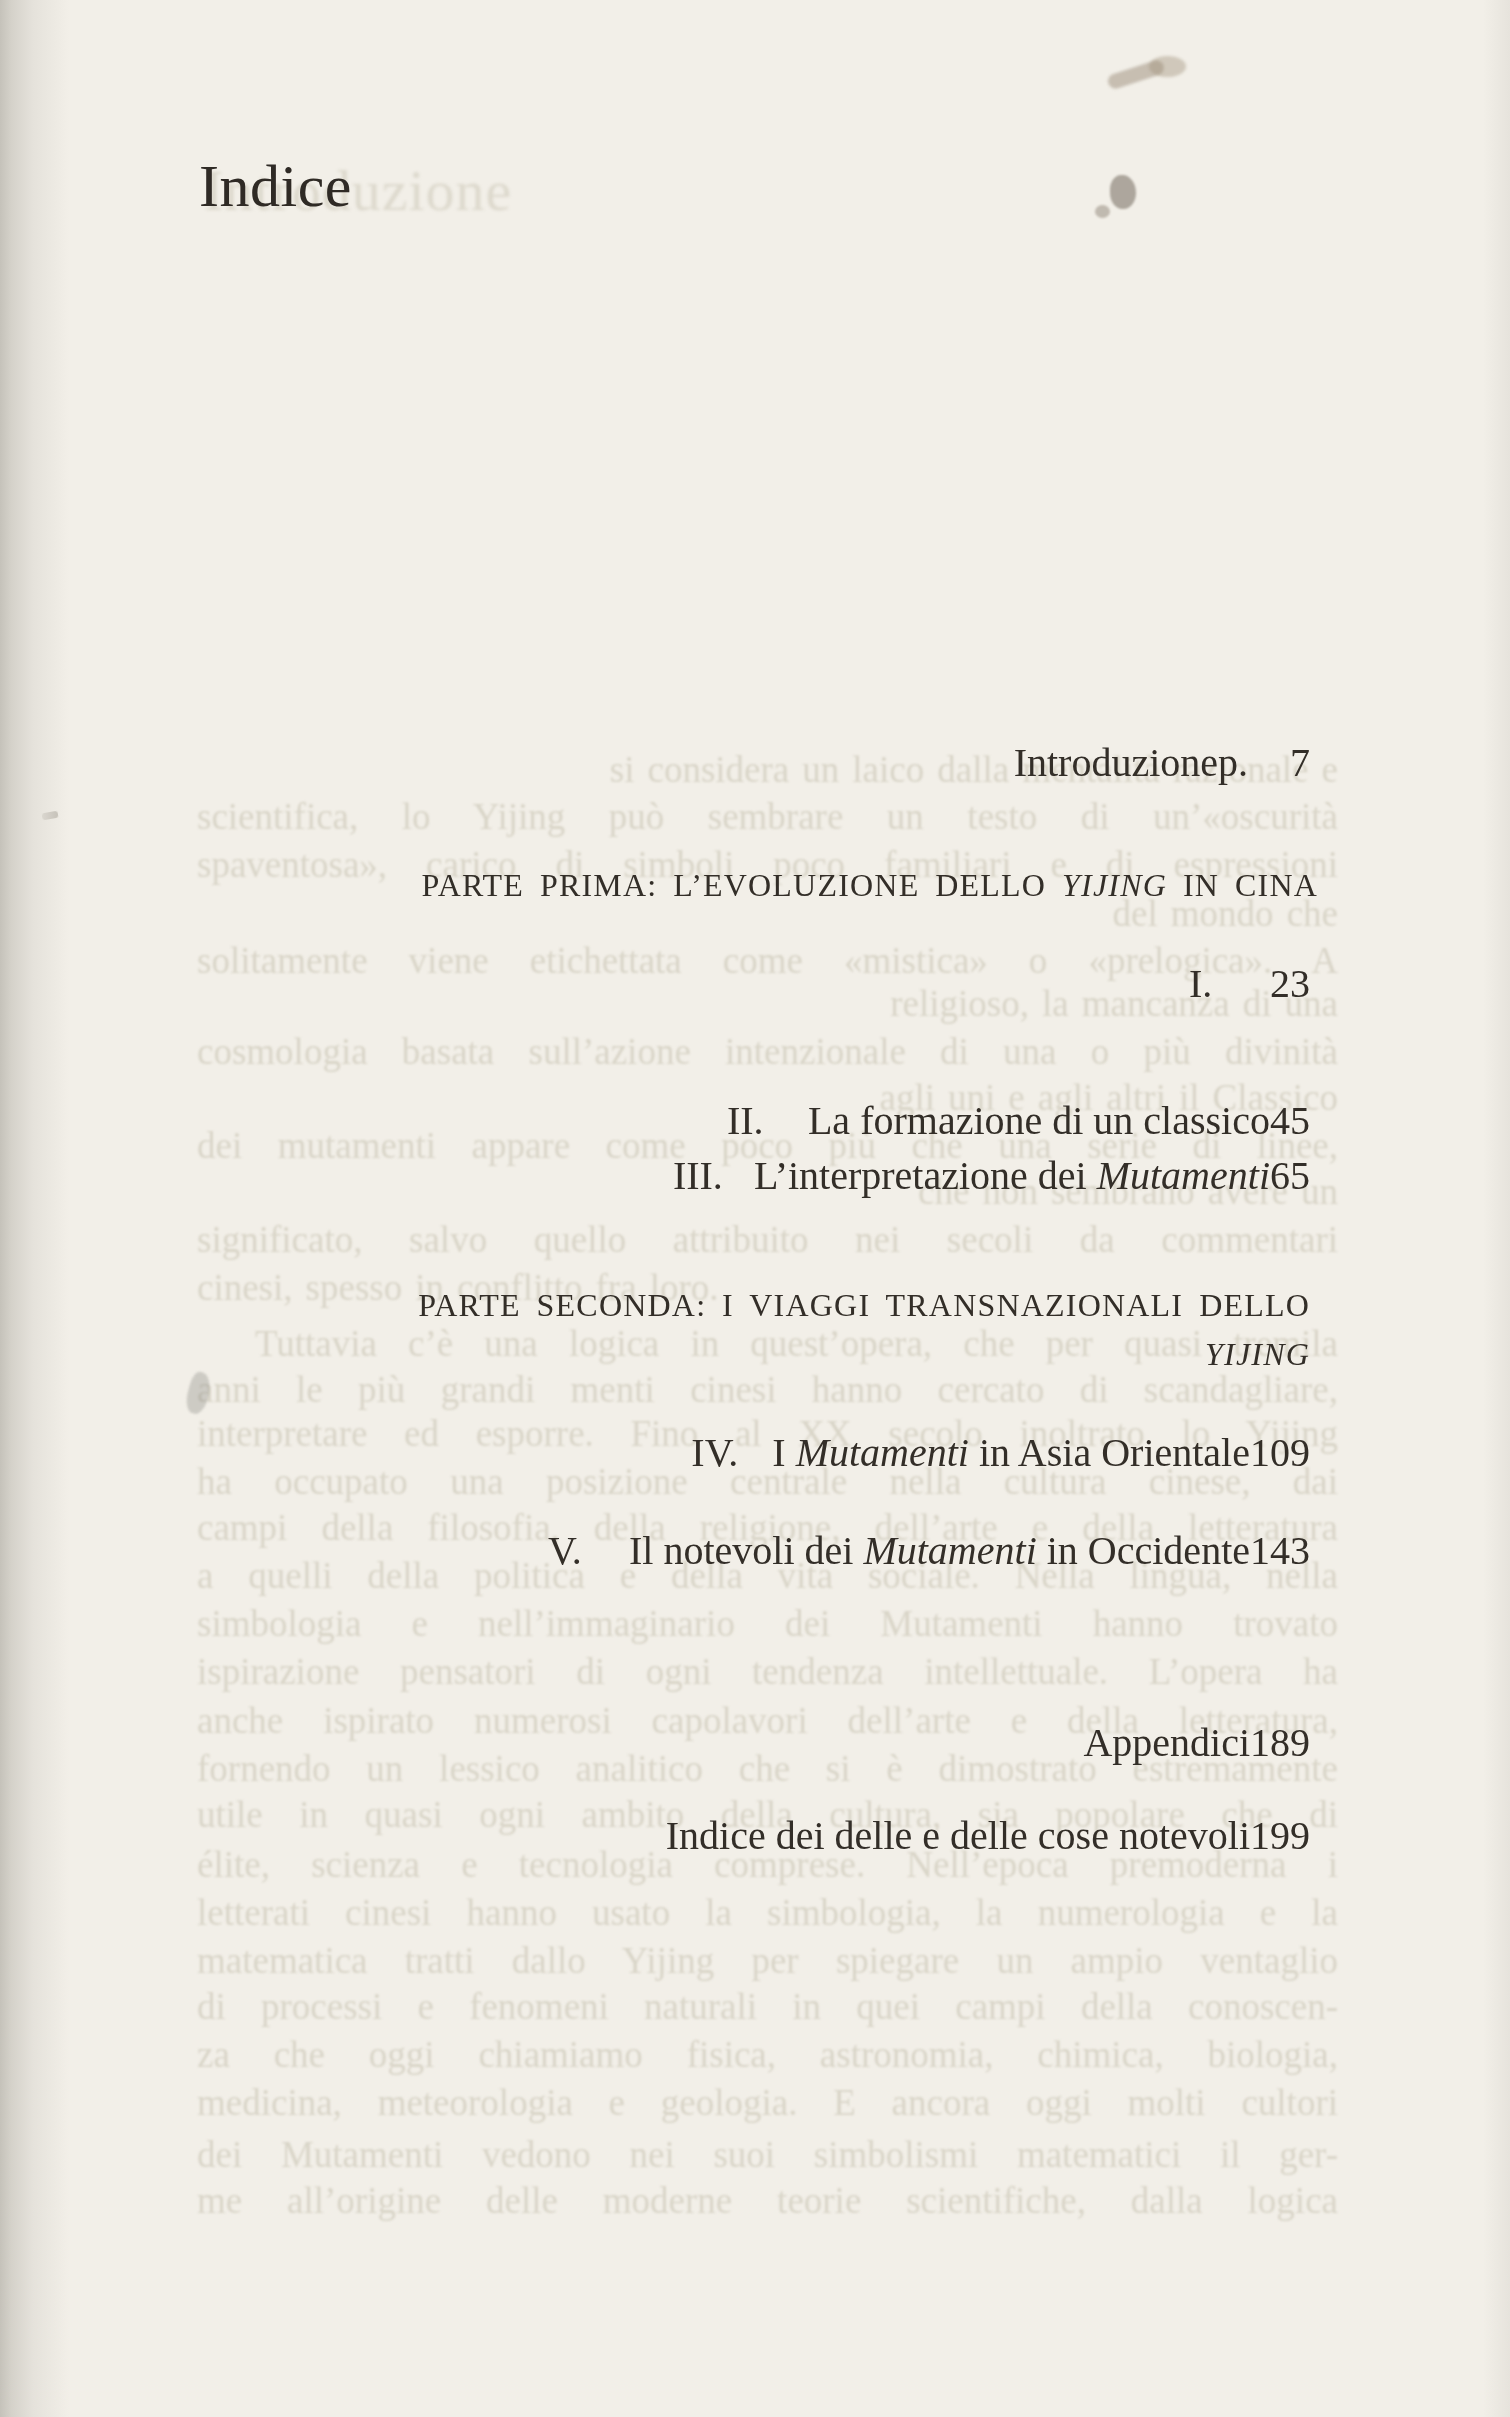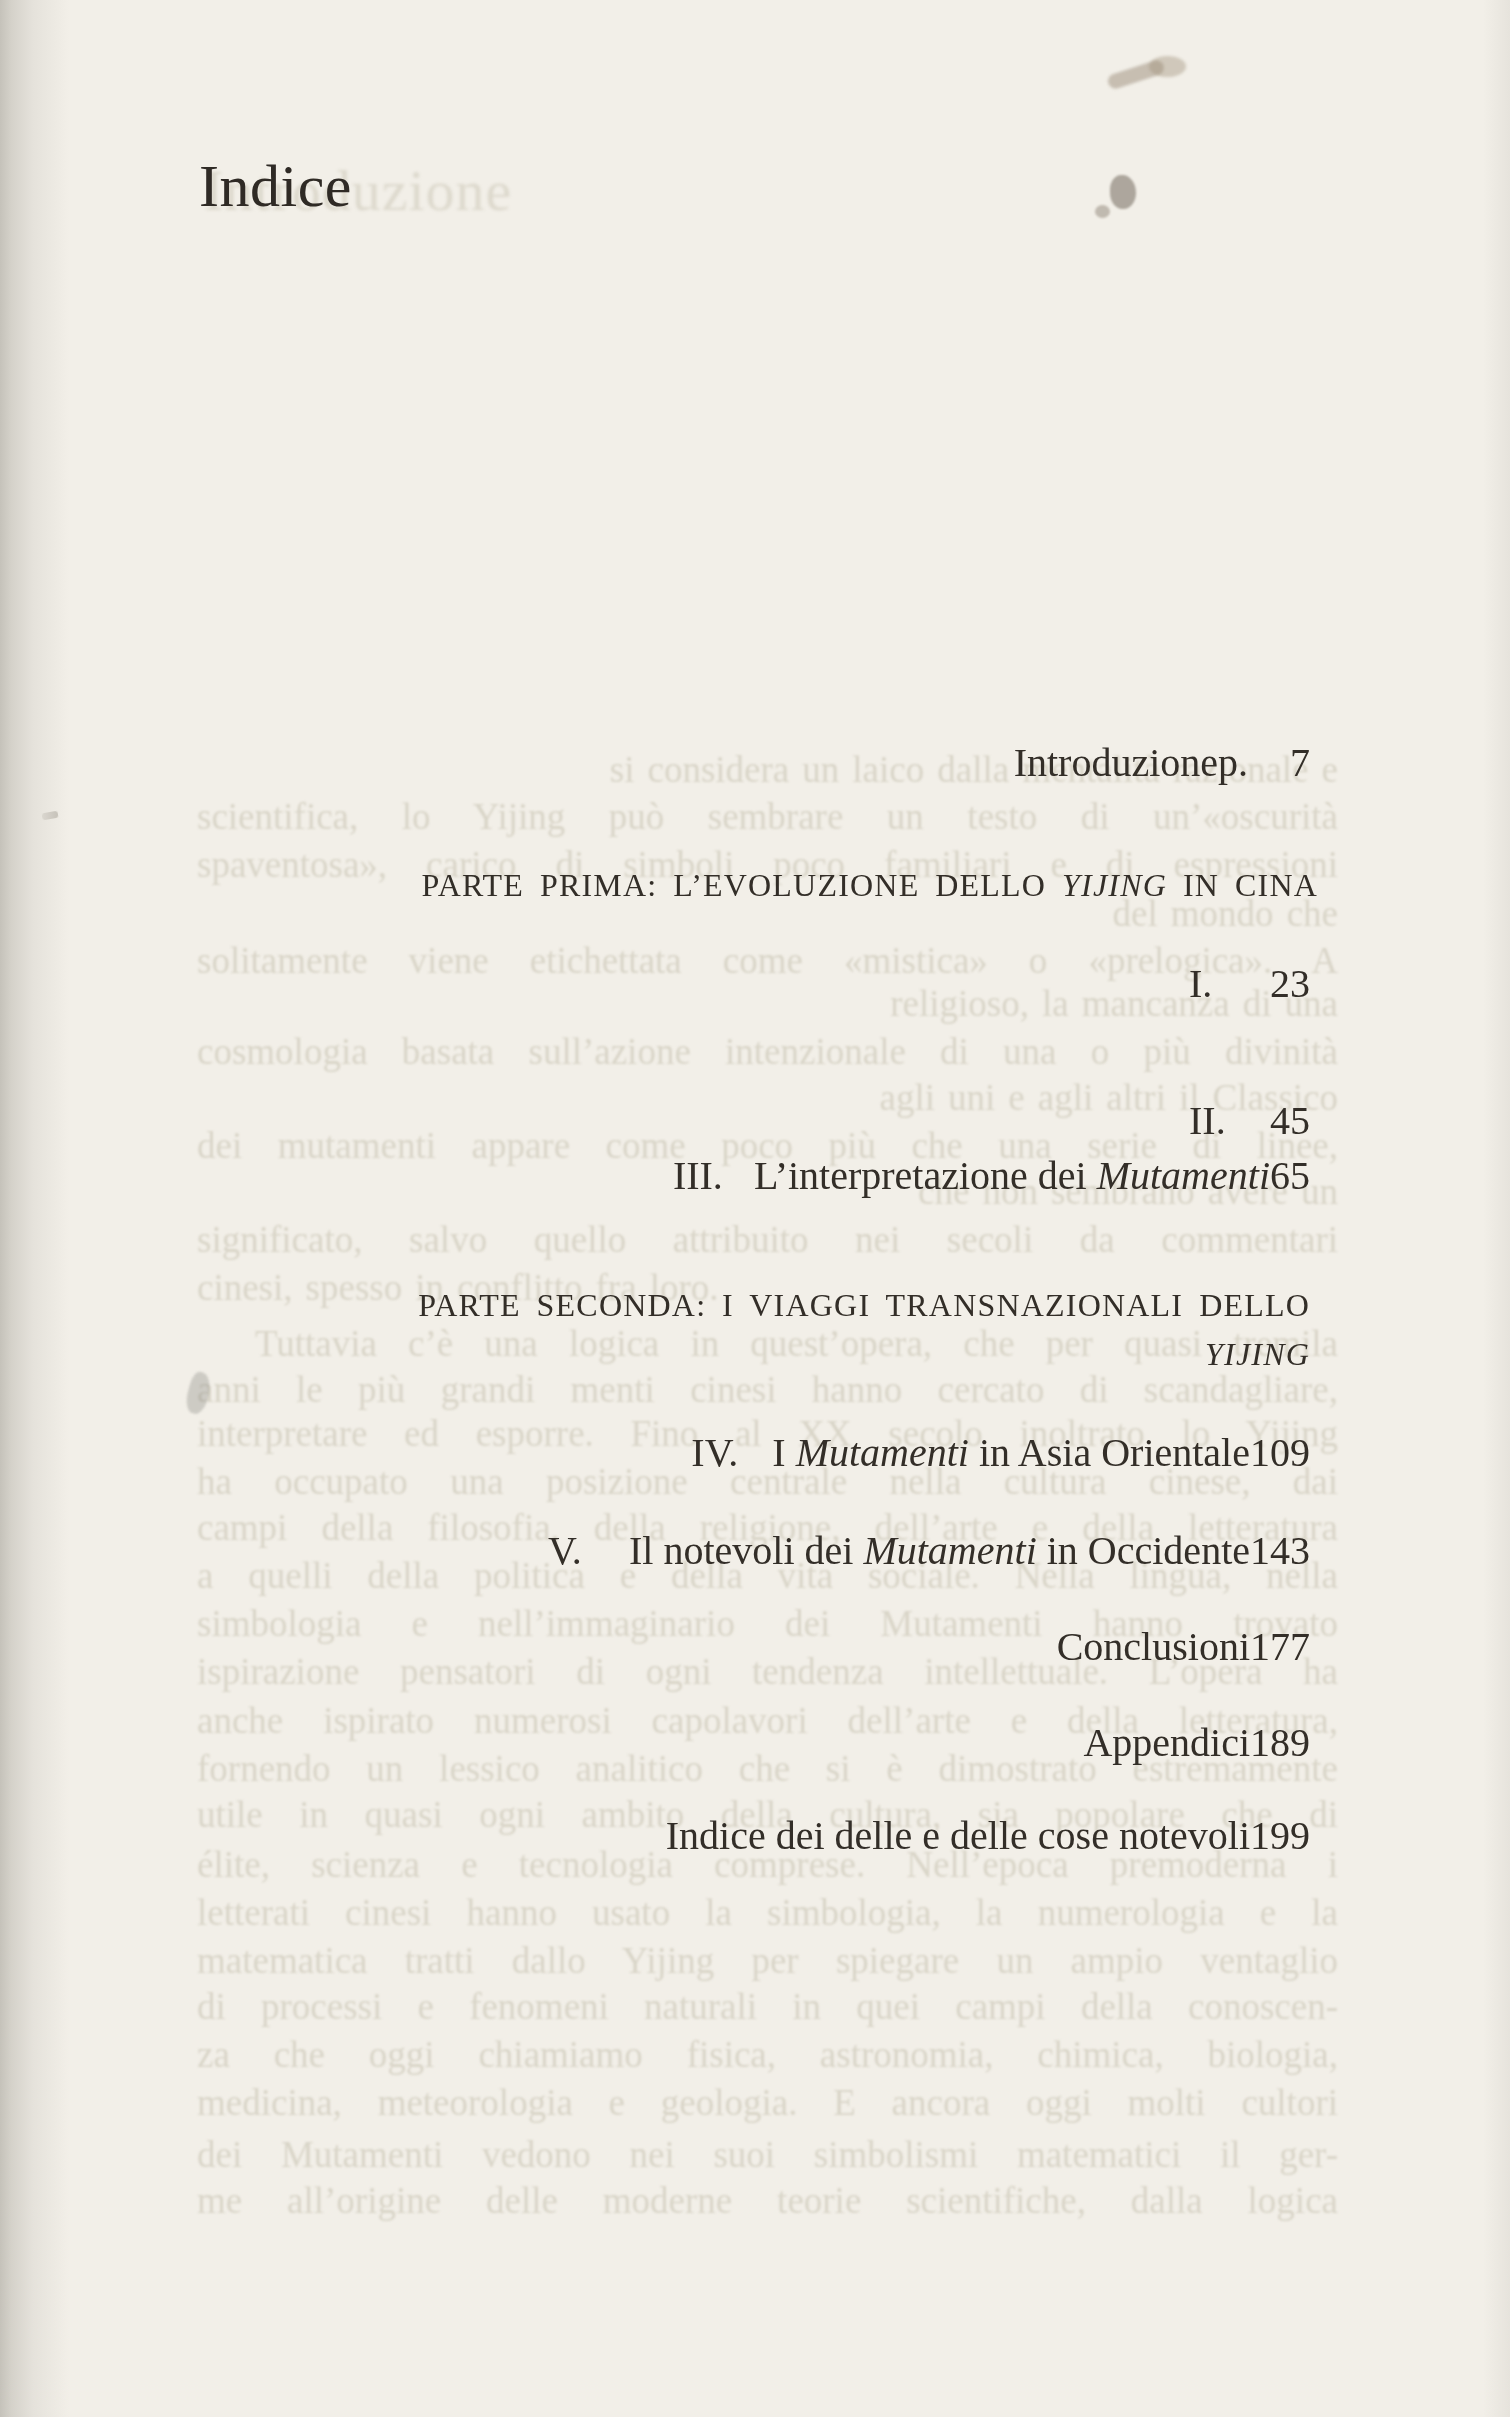--- a/index.html
+++ b/index.html
@@ -120,20 +120,21 @@
       </div>
       <div class="toc-row entry" style="top: 961px;">
         <span class="t-left">
           <span class="t-num">I.</span>
         </span>
         <span class="t-page"><span>23</span></span>
       </div>
       <div class="toc-row entry" style="top: 1057px; margin-top: 41px;">
         <span class="t-left">
           <span class="t-num">II.</span>
+          <span class="t-title"><span>La formazione di un classico</span></span>
         </span>
         <span class="t-page"><span>45</span></span>
       </div>
       <div class="toc-row entry" style="top: 1153px;">
         <span class="t-left">
           <span class="t-num">III.</span>
           <span class="t-title"><span>L’interpretazione dei </span><i>Mutamenti</i></span>
         </span>
         <span class="t-page"><span>65</span></span>
       </div>
@@ -154,26 +155,20 @@
         </span>
         <span class="t-page"><span>109</span></span>
       </div>
       <div class="toc-row entry" style="top: 1528px;">
         <span class="t-left">
           <span class="t-num">V.</span>
           <span class="t-title"><span>Il notevoli dei </span><i>Mutamenti</i><span> in Occidente</span></span>
         </span>
         <span class="t-page"><span>143</span></span>
       </div>
-      <div class="toc-row entry" style="top: 1624px;">
-        <span class="t-left">
-          <span class="t-title"><span>Conclusioni</span></span>
-        </span>
-        <span class="t-page"><span>177</span></span>
-      </div>
       <div class="toc-row entry" style="top: 1720px;">
         <span class="t-left">
           <span class="t-title"><span>Appendici</span></span>
         </span>
         <span class="t-page"><span>189</span></span>
       </div>
       <div class="toc-row entry" style="top: 1813px;">
         <span class="t-left">
           <span class="t-title"><span>Indice dei delle e delle cose notevoli</span></span>
         </span>

